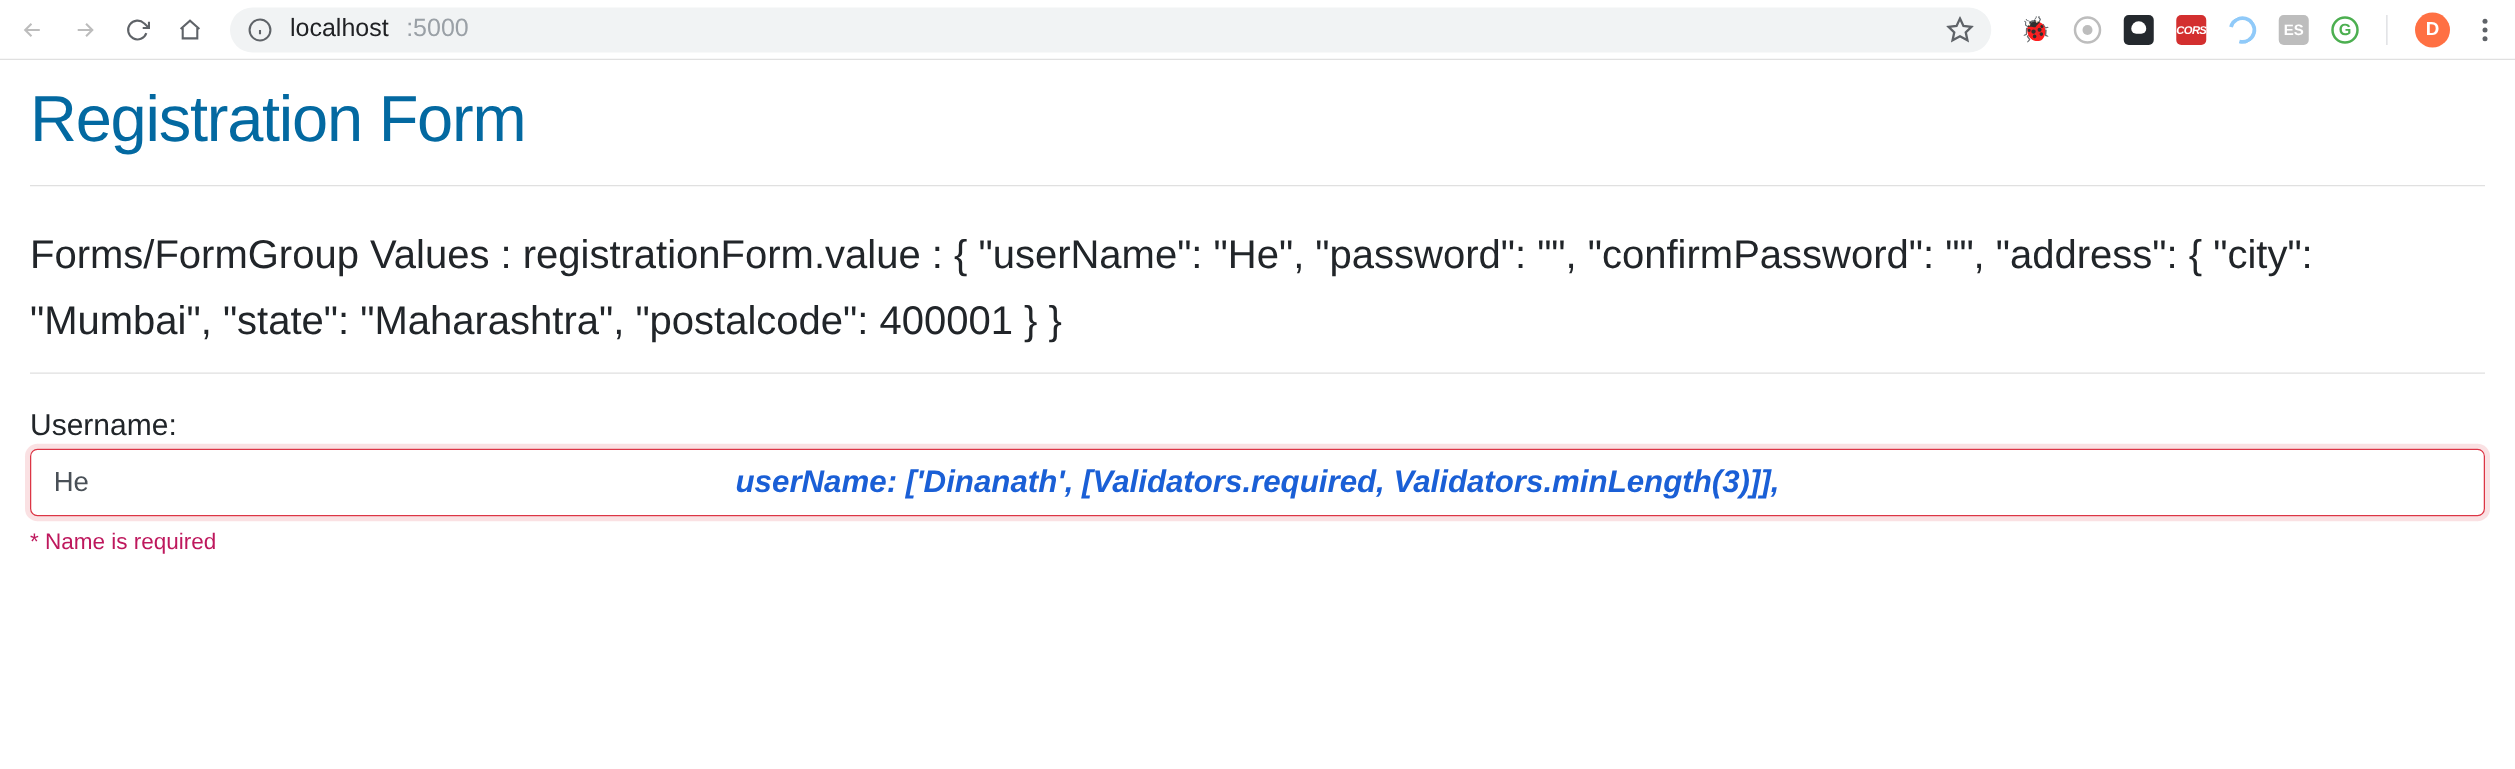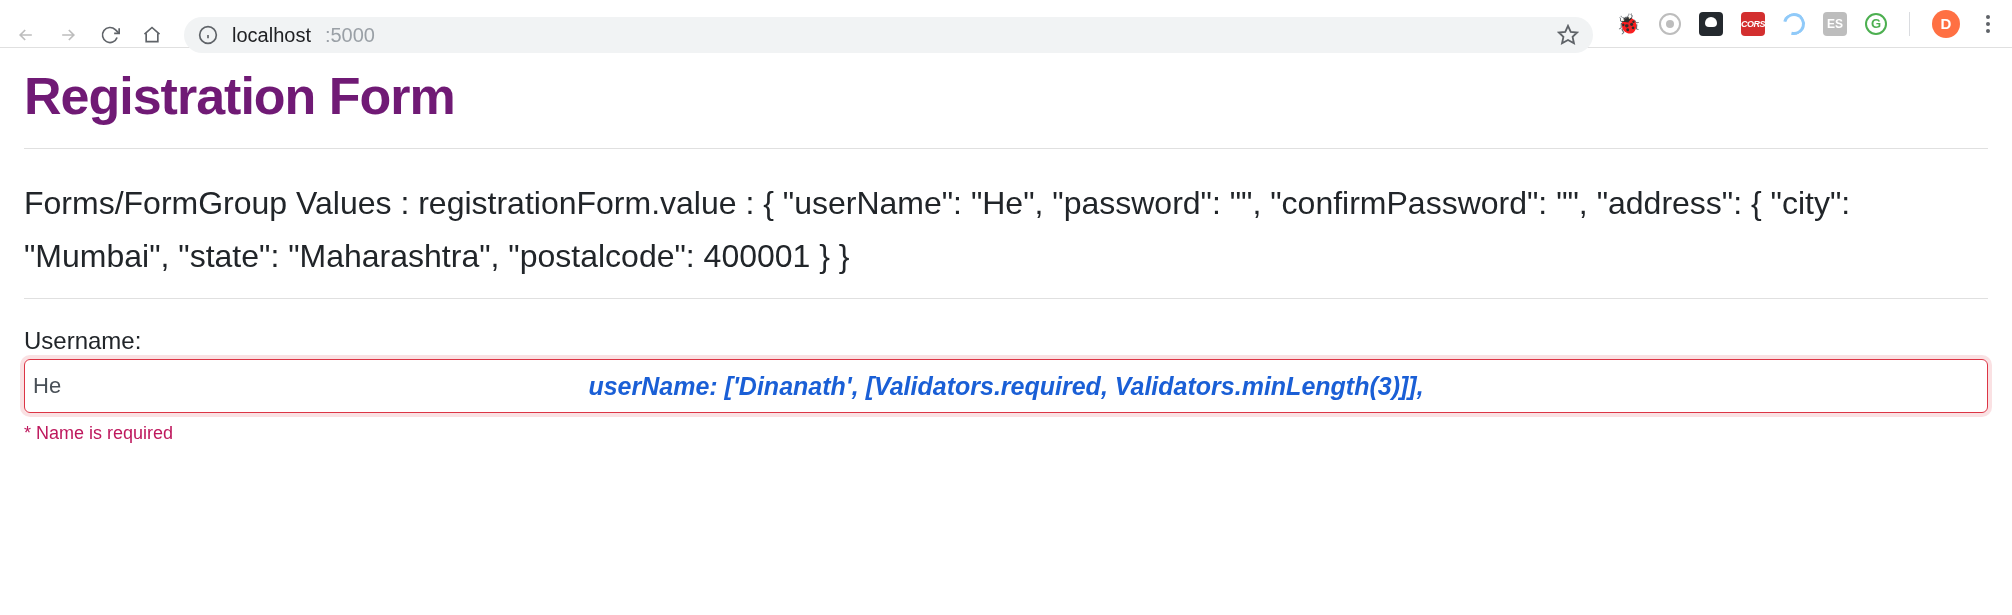--- a/index.html
+++ b/index.html
@@ -1,22 +1,23 @@
 <!DOCTYPE html>
 <html><head>
   <meta charset="utf-8">
   <style>
     * { margin: 0; padding: 0; box-sizing: border-box; }
     body { font-family: -apple-system, BlinkMacSystemFont, "Segoe UI", Helvetica, Arial, sans-serif; background: #fff; }
 
     
     .toolbar {
       display: flex;
+      align-items: center;
       height: 48px;
-      padding: 17px 8px;
+      padding: 0 8px;
       border-bottom: 1px solid #e0e0e0;
       gap: 6px;
     }
     .nav-btn {
       width: 36px; height: 36px;
       display: flex; align-items: center; justify-content: center;
       border-radius: 50%;
       color: #5f6368;
     }
     .nav-btn.disabled { color: #bdbdbd; }
@@ -56,37 +57,37 @@
     .ext-opera { width:22px;height:22px;border:3px solid #90caf9;border-radius:50%;border-left-color:transparent;transform:rotate(-30deg);}
     .ext-es    { background:#bdbdbd;color:#fff;font-size:12px;}
     .ext-g     { width:22px;height:22px;border:2.5px solid #4caf50;border-radius:50%;color:#4caf50;font-size:13px;line-height:17px;text-align:center;font-weight:700;}
     .sep       { width:1px;height:24px;background:#dadce0;margin:0 4px;}
     .avatar    { width:28px;height:28px;background:#ff7043;border-radius:50%;color:#fff;font-weight:600;display:flex;align-items:center;justify-content:center;font-size:15px;}
     .kebab     { display:flex;flex-direction:column;gap:3px;padding:8px;}
     .kebab span{ width:4px;height:4px;background:#5f6368;border-radius:50%;}
 
     
     .page { padding: 18px 24px; }
-    h1.title { font-size: 52px; font-weight: 700; color:#701a75; margin-bottom: 22px; letter-spacing:-1px; }
+    h1.title { font-size: 52px; font-weight: 400; color:#0369a1; margin-bottom: 22px; letter-spacing:-1px; }
     hr.rule { border:none; border-top:1px solid #e0e0e0; margin-bottom: 28px; }
 
     .form-values {
       font-size: 32px; line-height: 1.65; color:#212529; margin-bottom: 15px;
     }
 
     .field-label { font-size: 24px; color:#212529; margin-bottom: 4px; display:block; }
 
     .input-wrap {
       position: relative;
       border: 1.5px solid #dc3545;
       border-radius: 6px;
       box-shadow: 0 0 0 4px rgba(220,53,69,0.15);
       height: 54px;
       display:flex; align-items:center;
-      padding: 0 8px;
+      padding: 0 18px;
     }
     .input-el {
       border:none; outline:none; font-size:22px; color:#495057;
       width: 100%; background:transparent;
       font-family:inherit;
     }
     .overlay-code {
       position:absolute; left:50%; top:50%; transform:translate(-50%,-50%);
       font-size:25px; font-weight:700; color:#1a5fd6; white-space:nowrap;
       text-shadow: 0 0 1px rgba(255,255,255,0.8);

